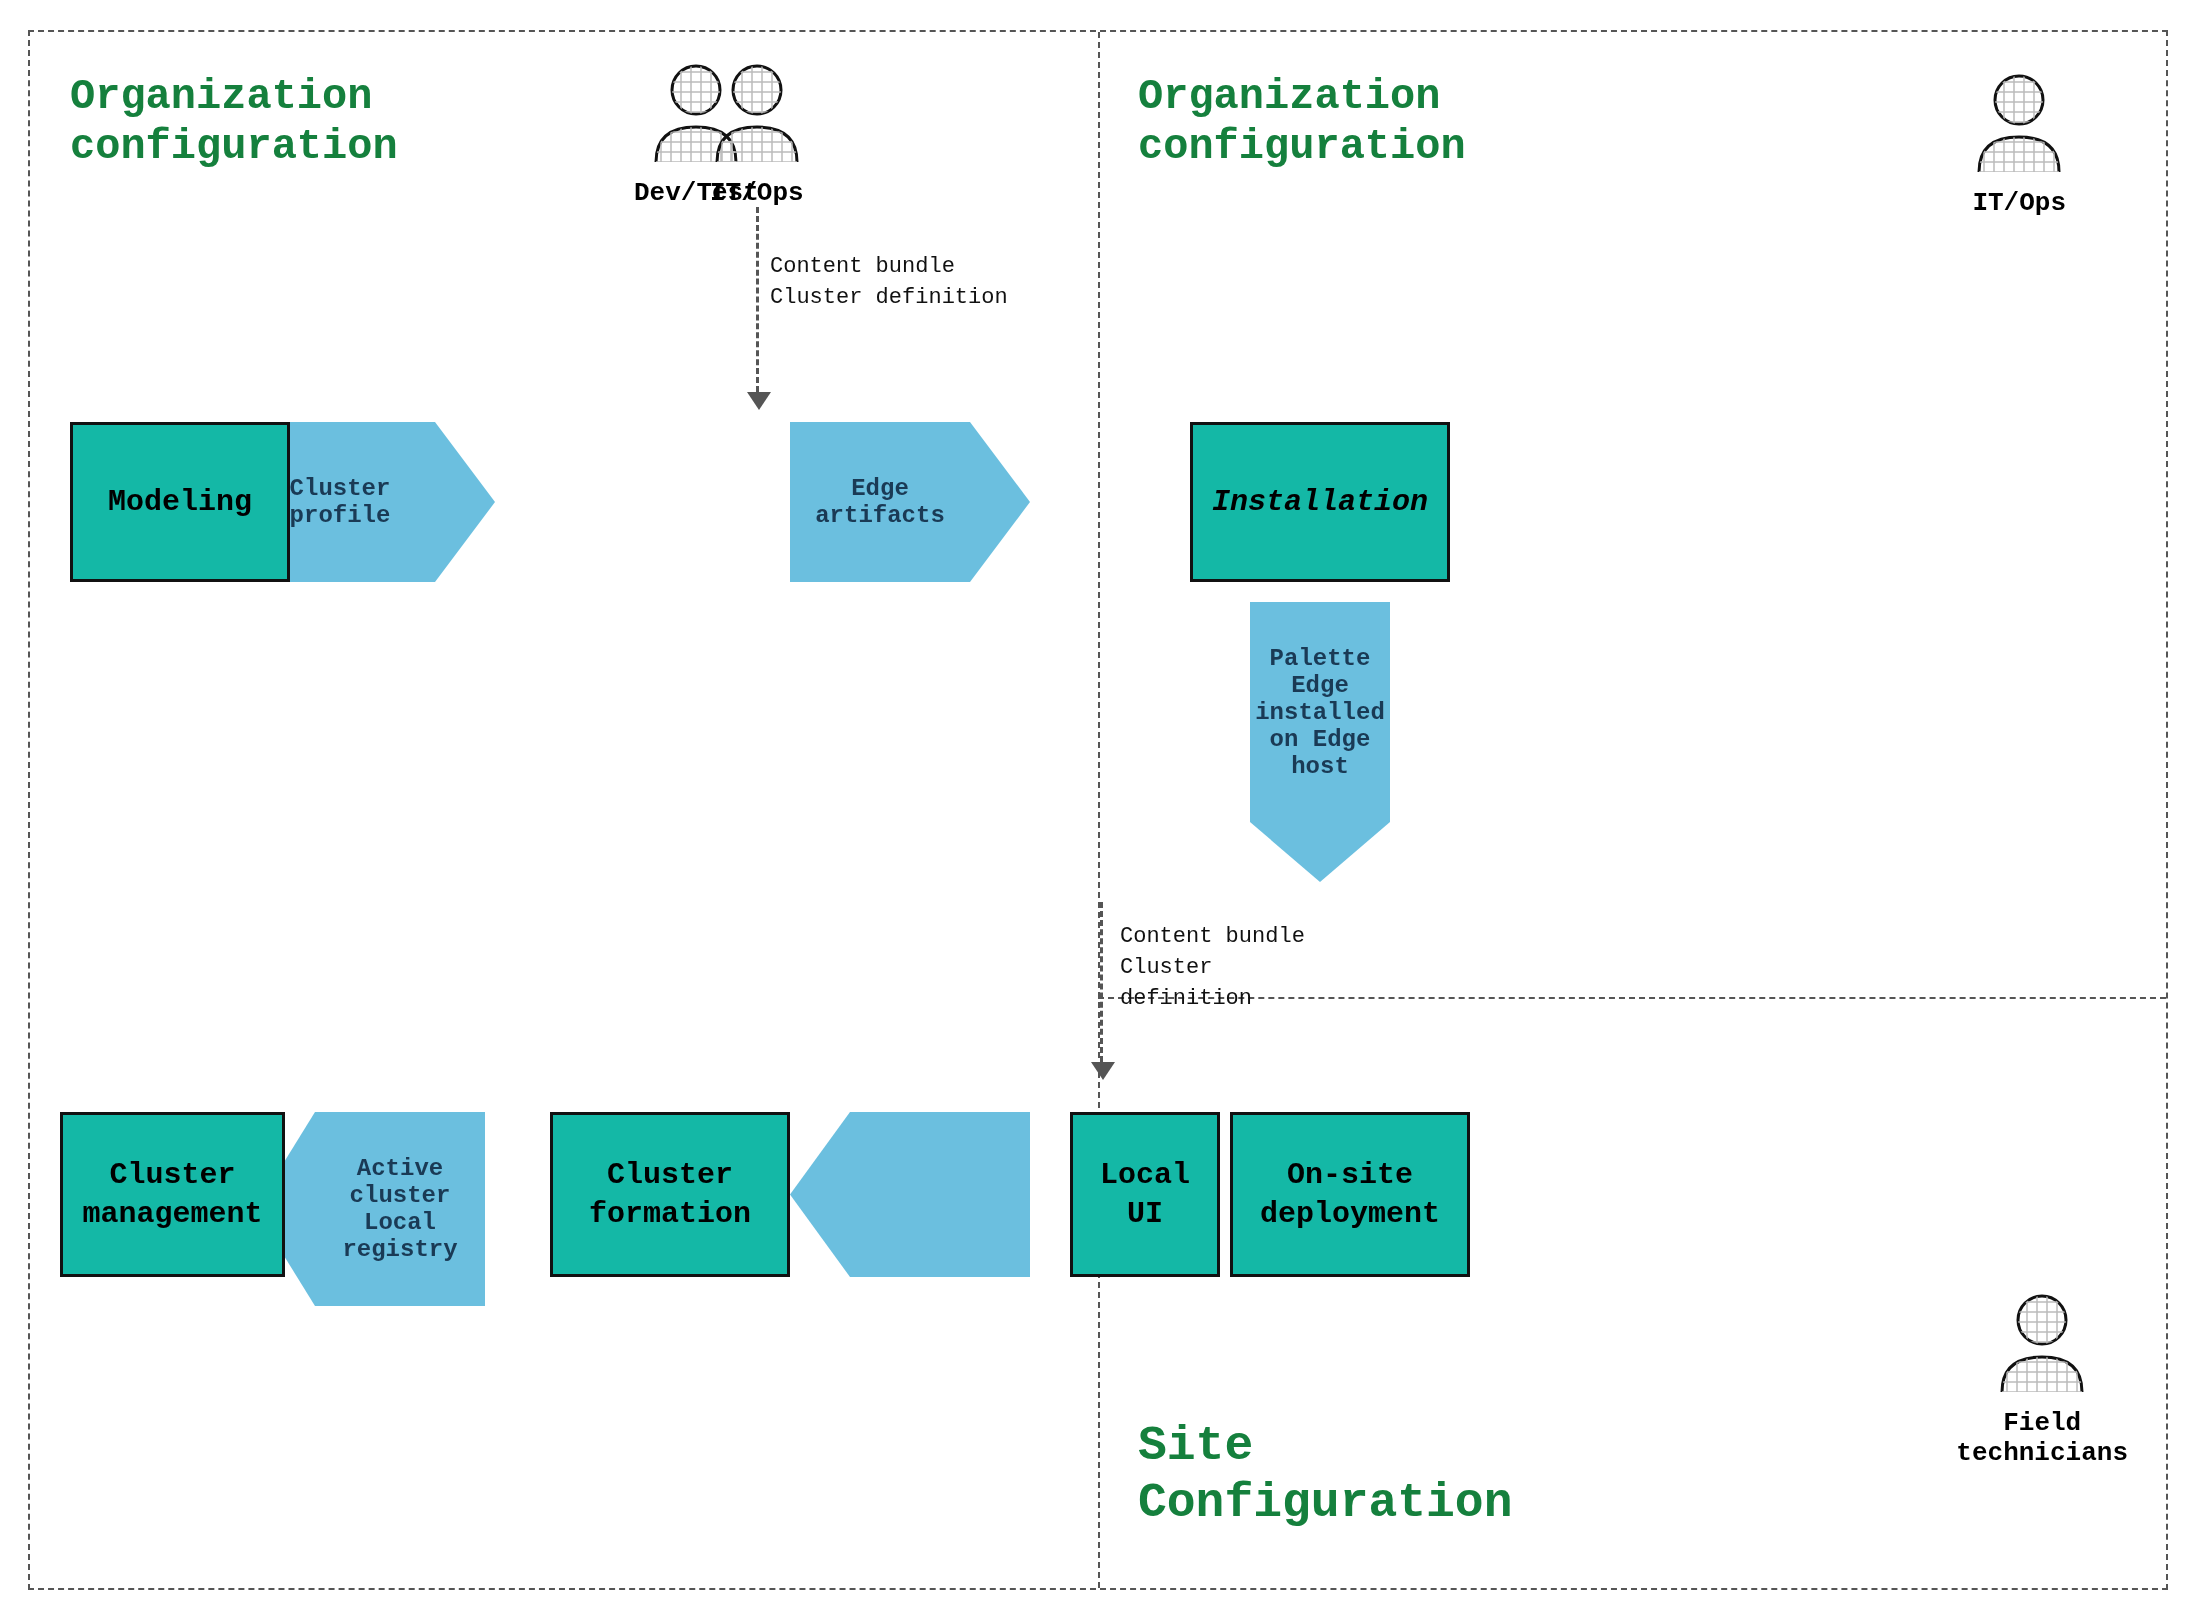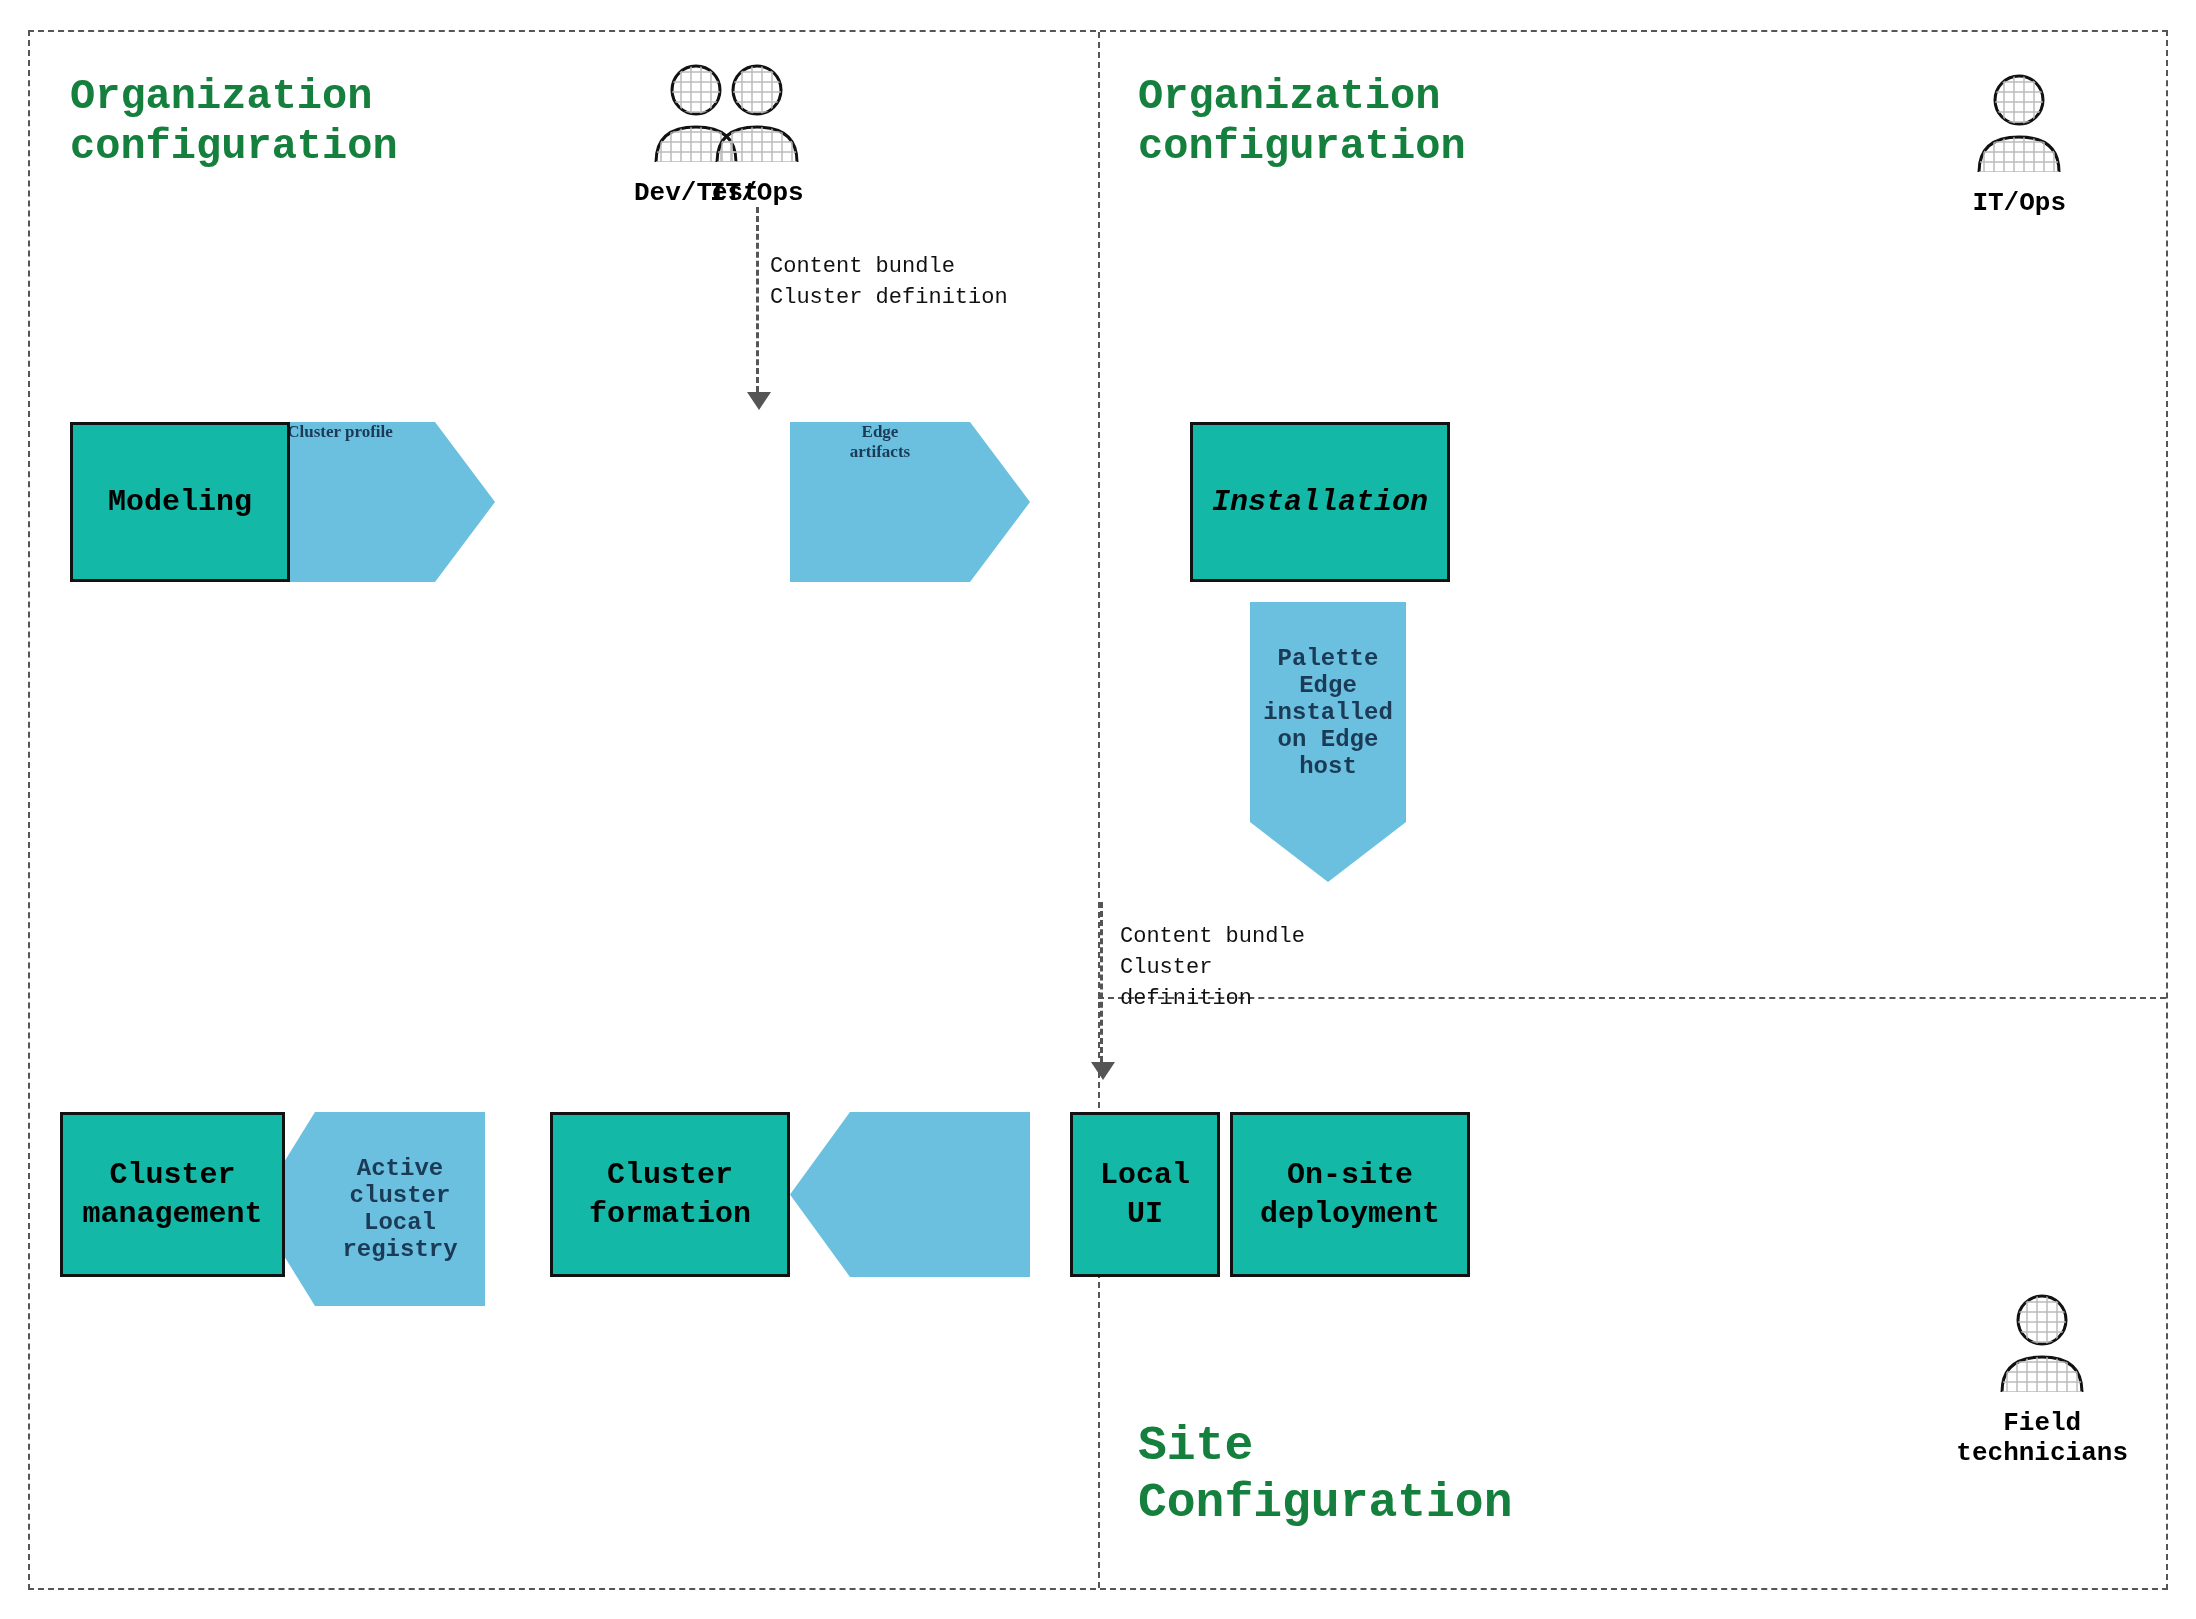--- a/index.html
+++ b/index.html
@@ -100,25 +100,25 @@
       font-family: 'Courier New', monospace;
       line-height: 1.3;
       z-index: 10;
     }
 
     
     .arrow-right {
       position: absolute;
       background: #6bbfdf;
       display: flex;
-      align-items: flex-start;
+      align-items: center;
       justify-content: center;
-      font-size: 17px;
+      font-size: 24px;
       font-weight: 600;
-      font-family: Liberation Serif, serif;
+      font-family: Liberation Mono, monospace;
       text-align: center;
       color: #fff;
       z-index: 5;
     }
 
     .arrow-right::after {
       content: '';
       position: absolute;
       right: -60px;
       top: 0;
@@ -419,21 +419,21 @@
   <div class="arrow-right" style="left:760px; top:390px; width:240px; height:160px;">
     <span style="margin-right:60px; color:#1a3a55; font-weight:700; white-space:pre-line;">Edge
 artifacts</span>
   </div>
 
 
   <div class="box" style="left:1160px; top:390px; width:260px; height:160px;font-style:italic;">
     <span>Installation</span>
   </div>
 
-  <div class="arrow-down" style="left:1220px; top:570px; width:156px; height:280px;font-family:Liberation Mono, monospace;">
+  <div class="arrow-down" style="left:1220px; top:570px; width:140px; height:280px;font-family:Liberation Mono, monospace;">
     <span style="margin-bottom:60px; color:#1a3a55; font-weight:700; white-space:pre-line; text-align:center;">Palette
 Edge installed
 on Edge host</span>
   </div>
 
   <div class="dashed-arrow-down" style="left:1070px; top:870px; height:160px;"></div>
 
   <div class="arrow-annotation" style="top:890px; left:1090px; white-space:pre-line;">Content bundle
 Cluster
 definition</div>

